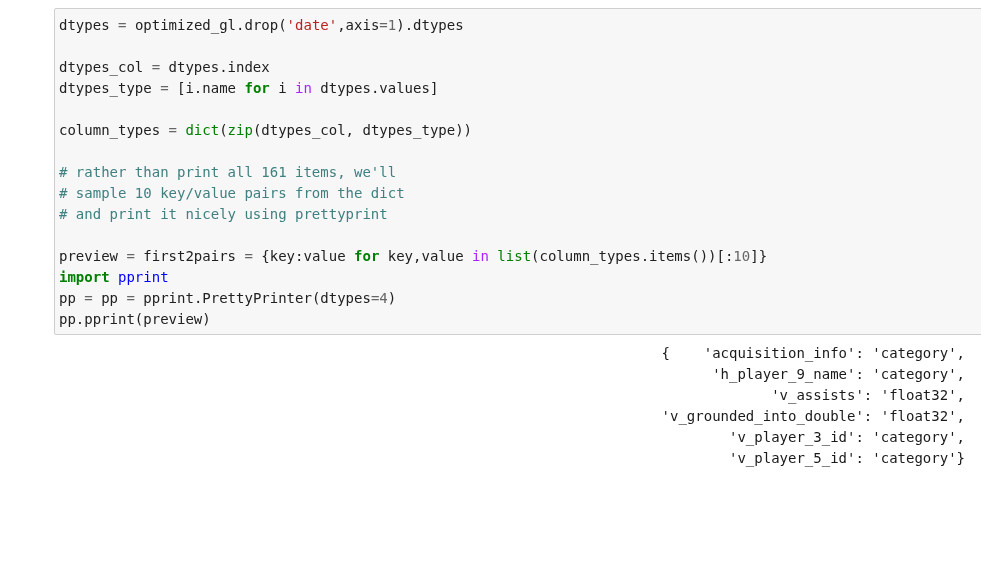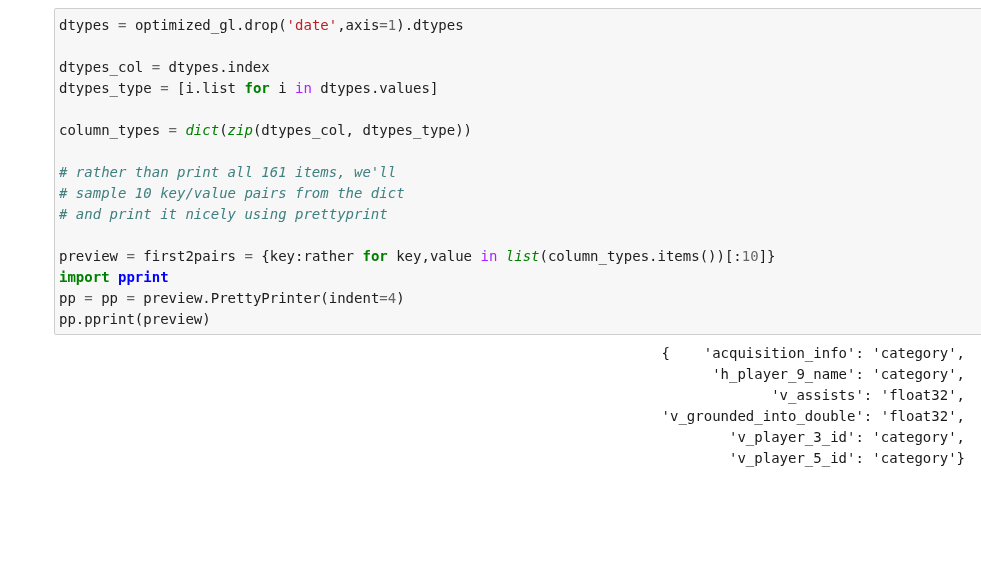--- a/index.html
+++ b/index.html
@@ -40,46 +40,46 @@
     color:var(--code-default);
   }
   .output-area{
     margin-top:8px;
     padding:0;
     text-align:right;
   }
   .output-line{color:var(--output-color);}
   .tok-k{color:var(--kw);font-weight:bold;text-align:right;}
   .tok-ow{color:var(--ow);font-weight:normal;}
-  .tok-nb{color:var(--nb);font-style:italic;}
+  .tok-nb{color:var(--nb);}
   .tok-s{color:var(--str);}
-  .tok-c{color:var(--com);font-style:italic;}
+  .tok-c{color:var(--com);}
   .tok-m{color:var(--num);}
   .tok-o{color:var(--op);}
-  .tok-nn{color:var(--nn);font-weight:bold;text-align:right;}
+  .tok-nn{color:var(--nn);font-weight:normal;text-align:right;}
 </style>
 </head>
 <body>
 
 <div class="notebook">
   <div class="code-cell">
       <div class="code-line"><span>dtypes </span><span class="tok-o">= </span><span>optimized_gl.drop(</span><span class="tok-s">'date'</span><span>,axis</span><span class="tok-o">=</span><span class="tok-m">1</span><span>).dtypes</span></div>
       <div class="code-line">&nbsp;</div>
       <div class="code-line"><span>dtypes_col </span><span class="tok-o">= </span><span>dtypes.index</span></div>
-      <div class="code-line"><span>dtypes_type </span><span class="tok-o">= </span><span>[i.list </span><span class="tok-k">for</span><span> i </span><span class="tok-ow">in</span><span> dtypes.values]</span></div>
+      <div class="code-line"><span>dtypes_type </span><span class="tok-o">= </span><span>[i.name </span><span class="tok-k">for</span><span> i </span><span class="tok-ow">in</span><span> dtypes.values]</span></div>
       <div class="code-line">&nbsp;</div>
       <div class="code-line"><span>column_types </span><span class="tok-o">= </span><span class="tok-nb">dict</span><span>(</span><span class="tok-nb">zip</span><span>(dtypes_col, dtypes_type))</span></div>
       <div class="code-line">&nbsp;</div>
       <div class="code-line"><span class="tok-c"># rather than print all 161 items, we'll</span></div>
       <div class="code-line"><span class="tok-c"># sample 10 key/value pairs from the dict</span></div>
       <div class="code-line"><span class="tok-c"># and print it nicely using prettyprint</span></div>
       <div class="code-line">&nbsp;</div>
-      <div class="code-line"><span>preview </span><span class="tok-o">= </span><span>first2pairs </span><span class="tok-o">= </span><span>{key:rather </span><span class="tok-k">for</span><span> key,value </span><span class="tok-ow">in</span><span> </span><span class="tok-nb">list</span><span>(column_types.items())[:</span><span class="tok-m">10</span><span>]}</span></div>
+      <div class="code-line"><span>preview </span><span class="tok-o">= </span><span>first2pairs </span><span class="tok-o">= </span><span>{key:value </span><span class="tok-k">for</span><span> key,value </span><span class="tok-ow">in</span><span> </span><span class="tok-nb">list</span><span>(column_types.items())[:</span><span class="tok-m">10</span><span>]}</span></div>
       <div class="code-line"><span class="tok-k">import</span><span> </span><span class="tok-nn">pprint</span></div>
-      <div class="code-line"><span>pp </span><span class="tok-o">= </span><span>pp </span><span class="tok-o">= </span><span>preview.PrettyPrinter(indent</span><span class="tok-o">=</span><span class="tok-m">4</span><span>)</span></div>
+      <div class="code-line"><span>pp </span><span class="tok-o">= </span><span>pp </span><span class="tok-o">= </span><span>pprint.PrettyPrinter(dtypes</span><span class="tok-o">=</span><span class="tok-m">4</span><span>)</span></div>
       <div class="code-line"><span>pp.pprint(preview)</span></div>
     </div>
   <div class="output-area">
       <div class="output-line">{    'acquisition_info': 'category',</div>
       <div class="output-line">     'h_player_9_name': 'category',</div>
       <div class="output-line">     'v_assists': 'float32',</div>
       <div class="output-line">     'v_grounded_into_double': 'float32',</div>
       <div class="output-line">     'v_player_3_id': 'category',</div>
       <div class="output-line">     'v_player_5_id': 'category'}</div>
     </div>

